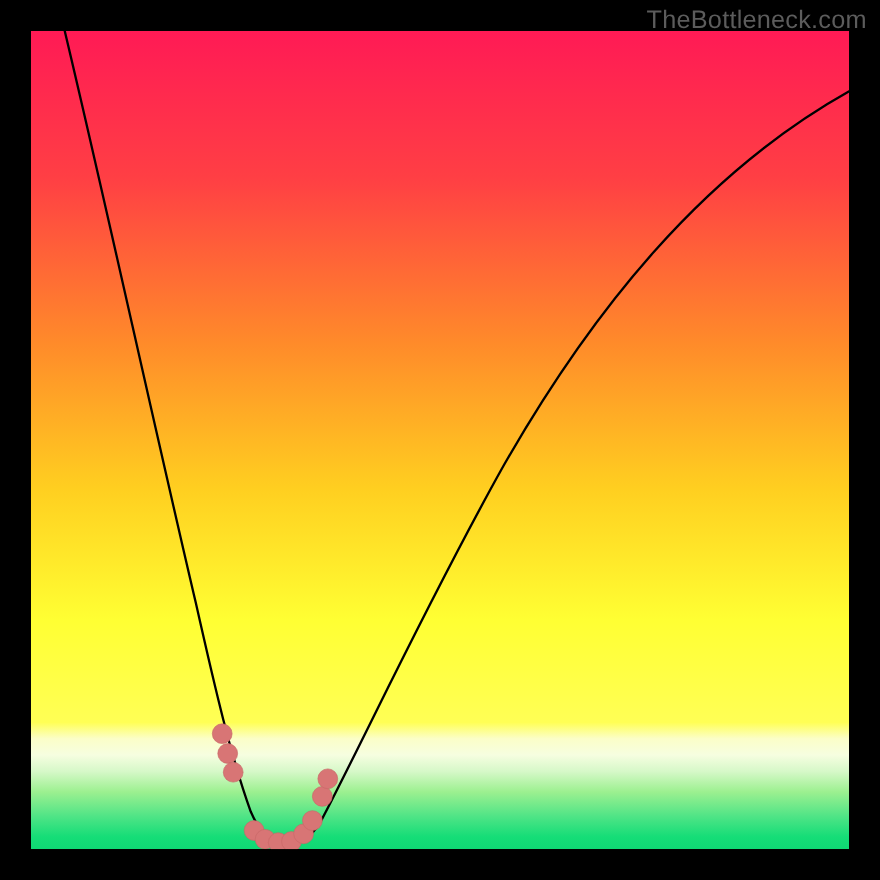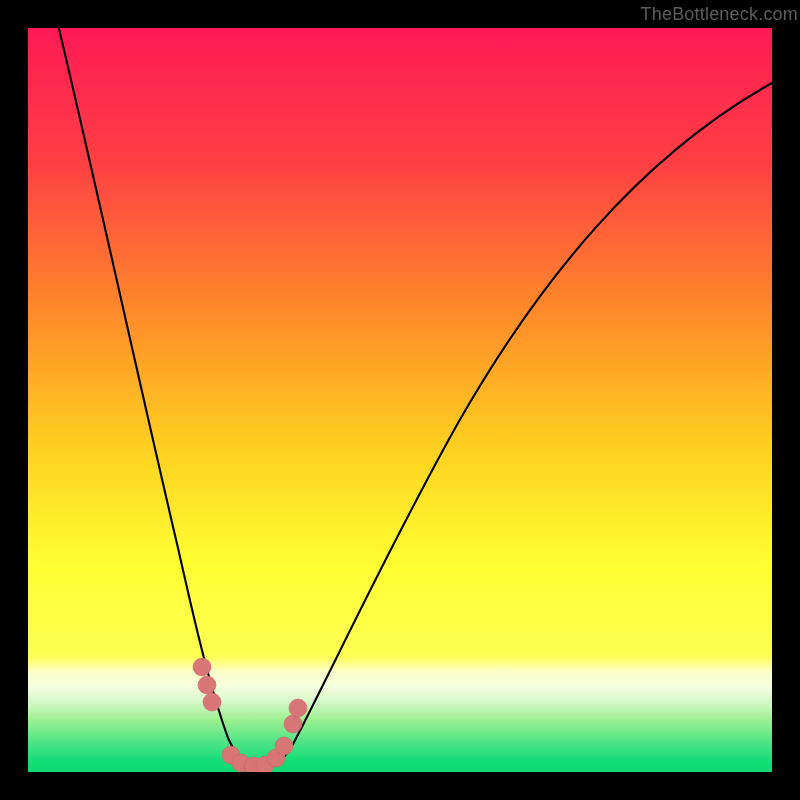--- a/index.html
+++ b/index.html
@@ -37,23 +37,23 @@
   .curve {
     position: absolute;
     left: 0;
     top: 0;
     width: 100%;
     height: 100%;
   }
   .watermark {
     position: absolute;
     top: 4px;
-    right: 2px;
+    right: 12px;
     color: #5c5c5c;
-    font-size: 18px;
+    font-size: 23px;
     font-weight: 400;
     letter-spacing: 0.2px;
   }
 </style>
 </head>
 <body>
 
 <div class="frame">
 
   <div class="plot">

